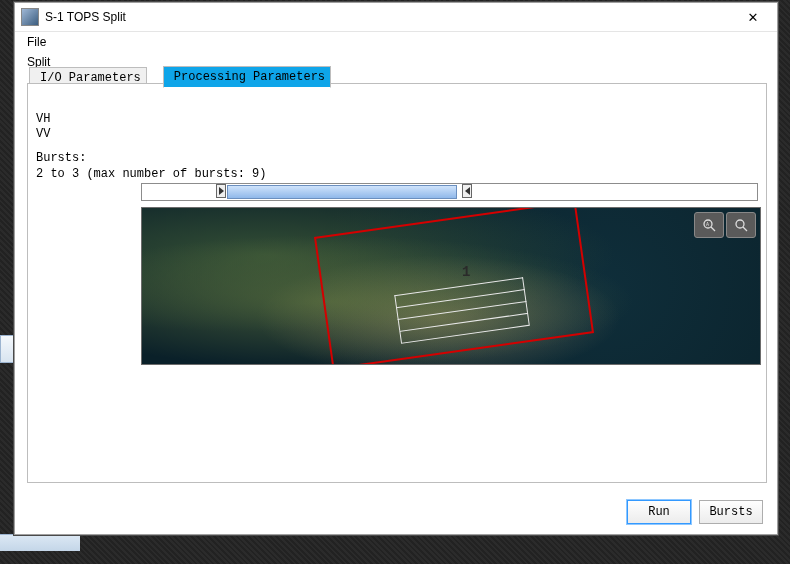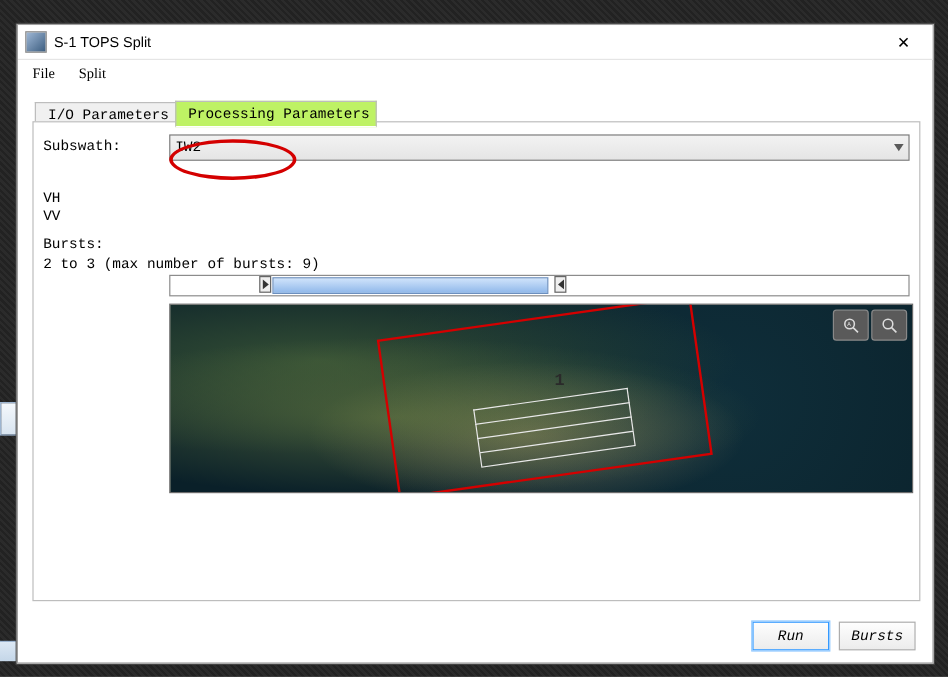--- a/index.html
+++ b/index.html
@@ -14,21 +14,21 @@
     overflow: hidden;
   }
   
   .outer {
     position: absolute; inset: 0;
     background:
       repeating-linear-gradient(45deg, #2b2b2b 0 2px, #222 2px 4px);
   }
   .window {
     position: absolute;
-    left: 14px; top: 20px;
+    left: 14px; top: 2px;
     width: 762px; height: 531px;
     background: #fff;
     border: 1px solid #a0a0a0;
     box-shadow: 0 0 0 1px #4a4a4a;
   }
   
   .titlebar {
     height: 28px;
     display: flex;
     align-items: center;
@@ -47,24 +47,25 @@
     width: 40px; height: 26px;
     display: flex; align-items: center; justify-content: center;
     font-family: sans-serif;
   }
   .close-x::before { content:"✕"; font-size: 13px; }
 
   
   .menubar {
     height: 22px;
     display: flex;
-    align-items: flex-end;
+    align-items: flex-start;
     padding-left: 2px;
-    font-family: Liberation Serif, serif;
-    font-size: 12px;
+    font-family: Liberation Sans, sans-serif;
+    font-size: 12px;
+    flex-direction: column;
   }
   .menuitem {
     padding: 3px 10px;
     display: flex; align-items: center;
   }
 
   
   .content {
     position: absolute;
     left: 12px; top: 80px;
@@ -85,23 +86,24 @@
   .tab {
     padding: 3px 5px 3px 10px;
     border: 1px solid #bdbdbd;
     border-bottom: none;
     background: #f0f0f0;
     margin-right: -1px;
     position: relative;
     top: 1px;
   }
   .tab.active {
-    background: #bef264;
+    background: #0ea5e9;
     border-bottom: 1px solid #fff;
     z-index: 2;
+    margin-left: 17px;
   }
 
   
   .form {
     padding: 10px 8px;
     font-family: "Courier New", monospace;
     font-size: 12px;
   }
   .row { display: flex; align-items: flex-start; margin-bottom: 6px; }
   .label { width: 105px; padding-top: 3px; }
@@ -241,21 +243,21 @@
     font-family: "Courier New", monospace;
     font-size: 14px;
     color: #2a2a2a;
     font-weight: bold;
   }
 
   
   .footer {
     position: absolute;
     right: 14px; bottom: 10px;
-    display: flex; gap: 8px; font-style: italic;
+    display: flex; gap: 8px;
   }
   .btn {
     width: 62px; height: 22px;
     border: 1px solid #adadad;
     background: linear-gradient(#fefefe,#ececec);
     font-family: "Courier New", monospace;
     font-size: 12px;
     display: flex; align-items: center; justify-content: center;
   }
   .btn.focus { border: 1px solid #3399ff; outline: 1px solid #8ec7ff; }
@@ -299,28 +301,20 @@
   </div>
 
   <div class="tabs">
     <div class="tab">I/O Parameters</div>
     <div class="tab active">Processing Parameters</div>
   </div>
 
   <div class="content">
     <div class="form">
 
-      <div class="row" style="position:relative;">
-        <div class="label">Subswath:</div>
-        <div class="combo">
-          <span>IW2</span>
-          <div class="arrow"></div>
-        </div>
-        <div class="ellipse1"></div>
-      </div>
 
       <div class="row">
         <div class="pol-list">
           <div>VH</div>
           <div>VV</div>
         </div>
       </div>
 
       <div class="row" style="margin-bottom:0; position:relative;flex-direction:column;">
         <div class="label">Bursts:</div>

